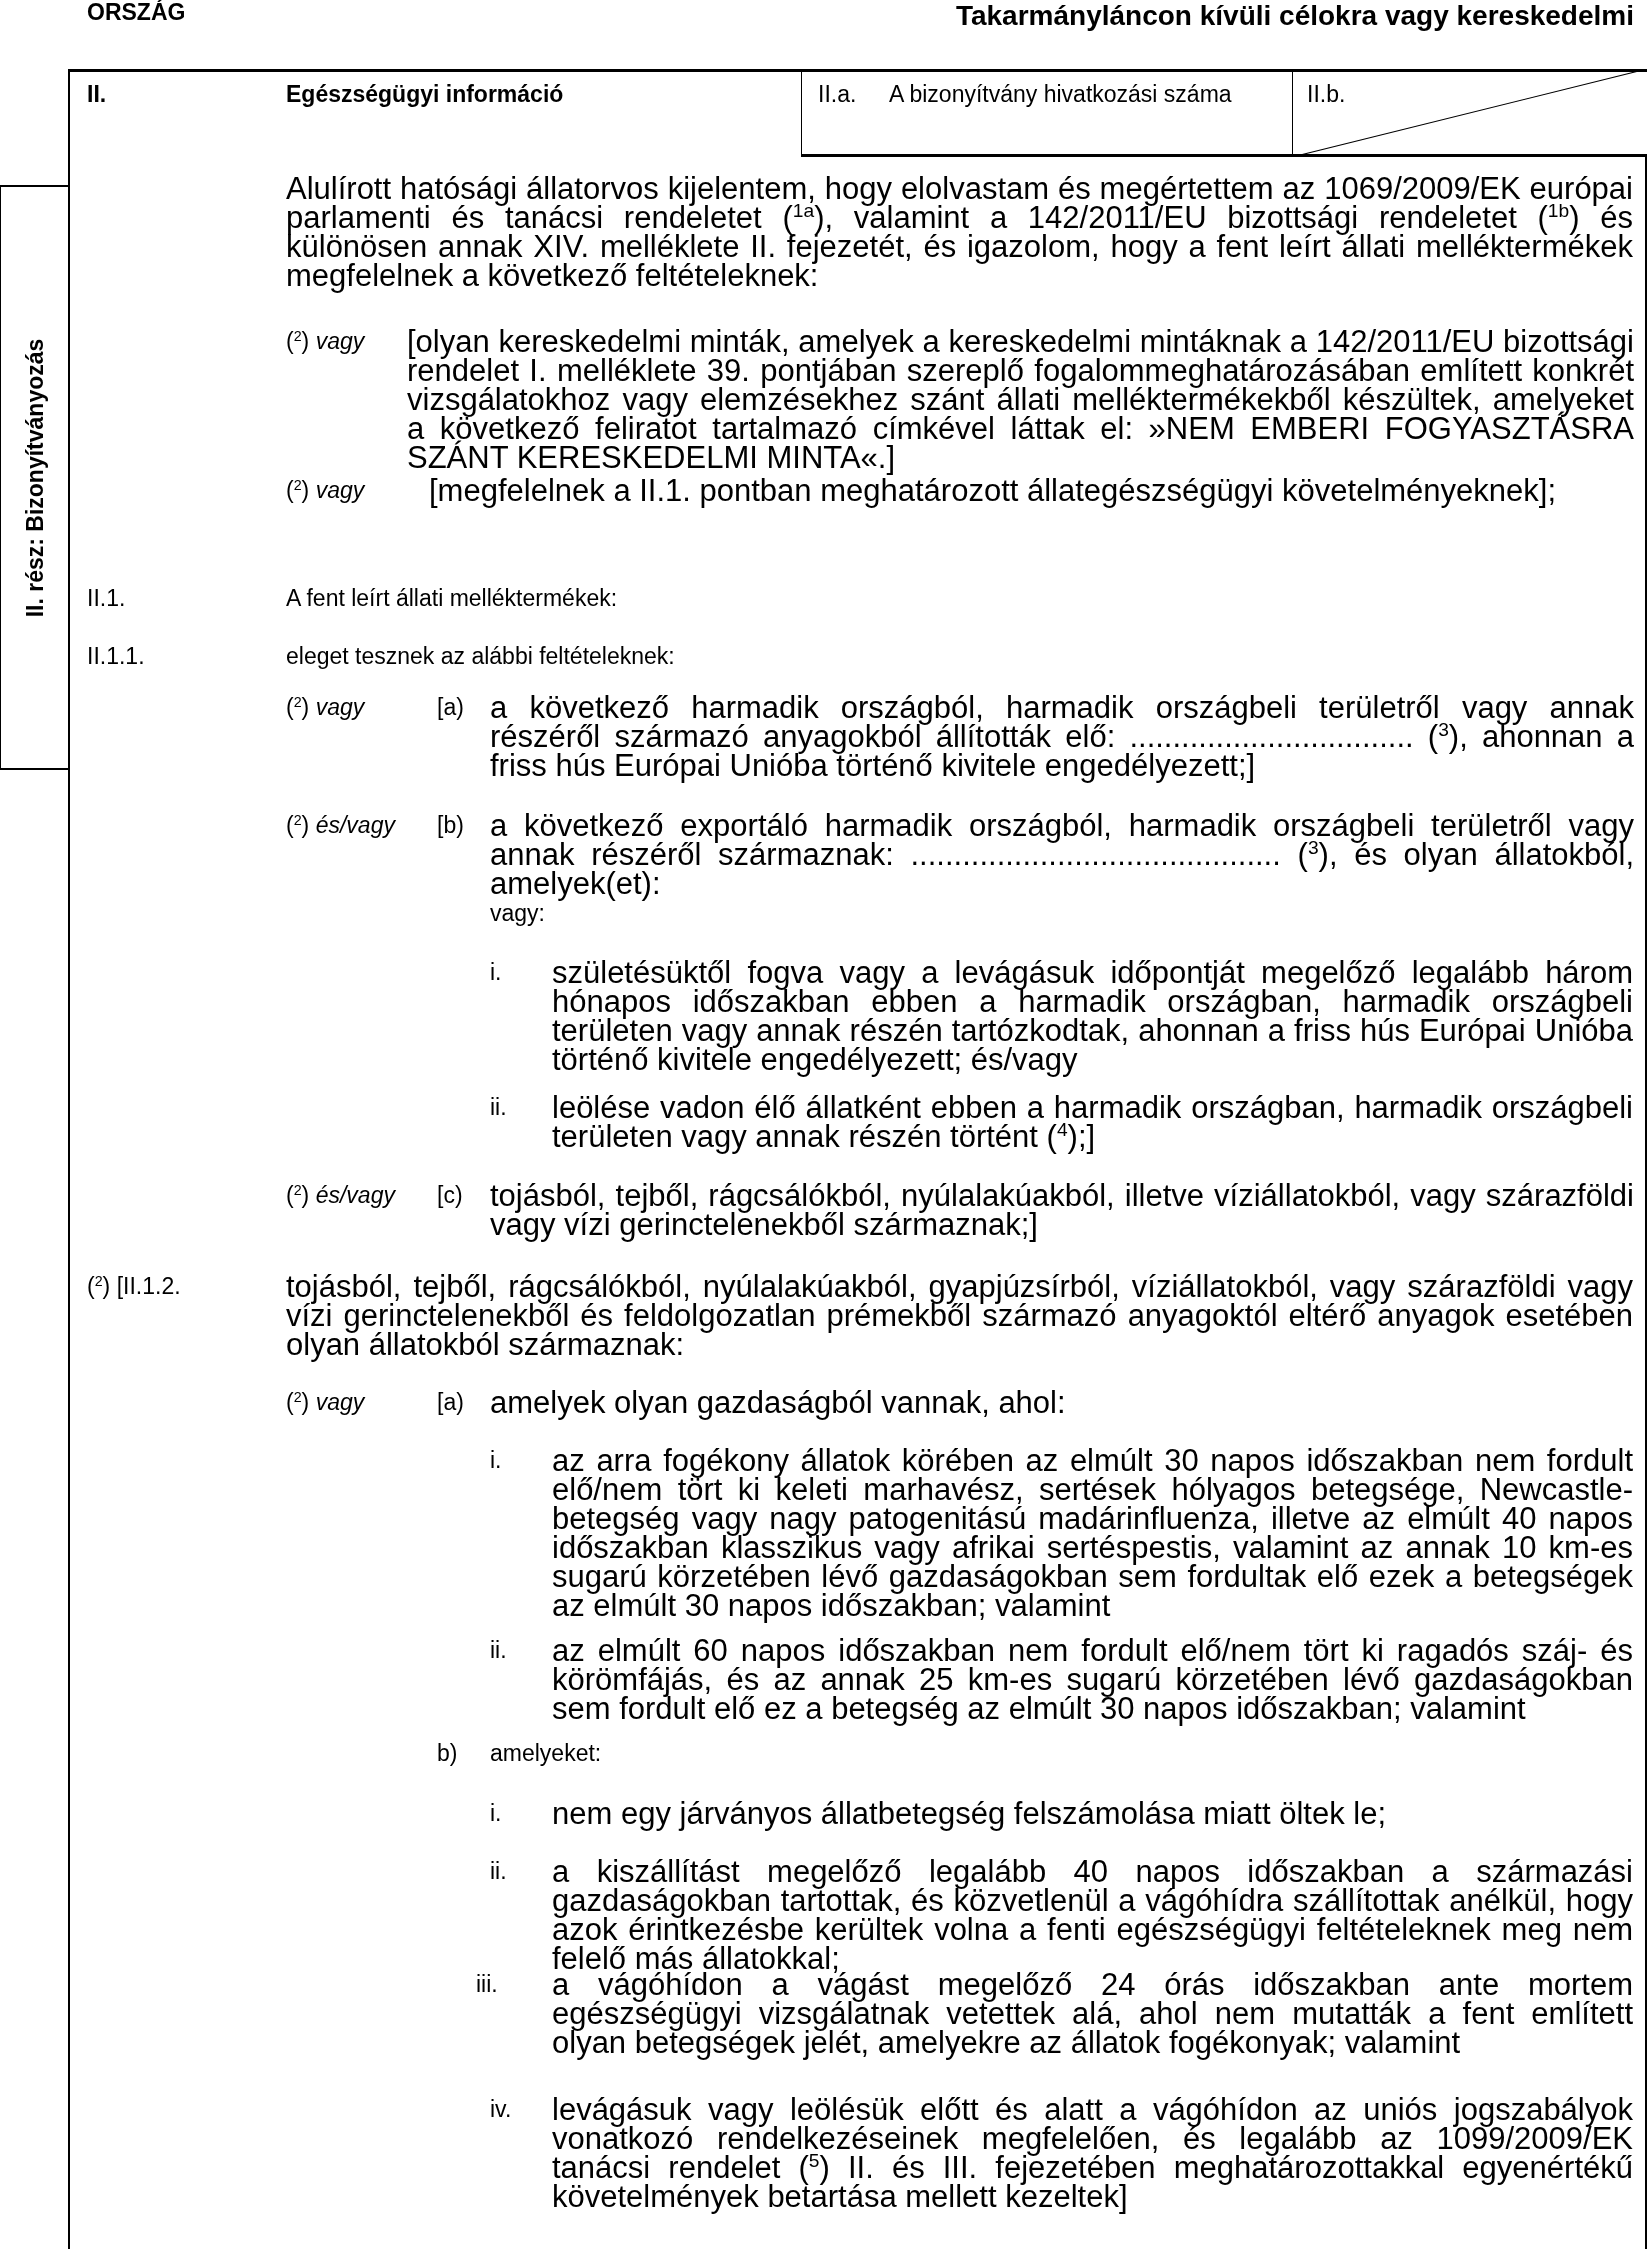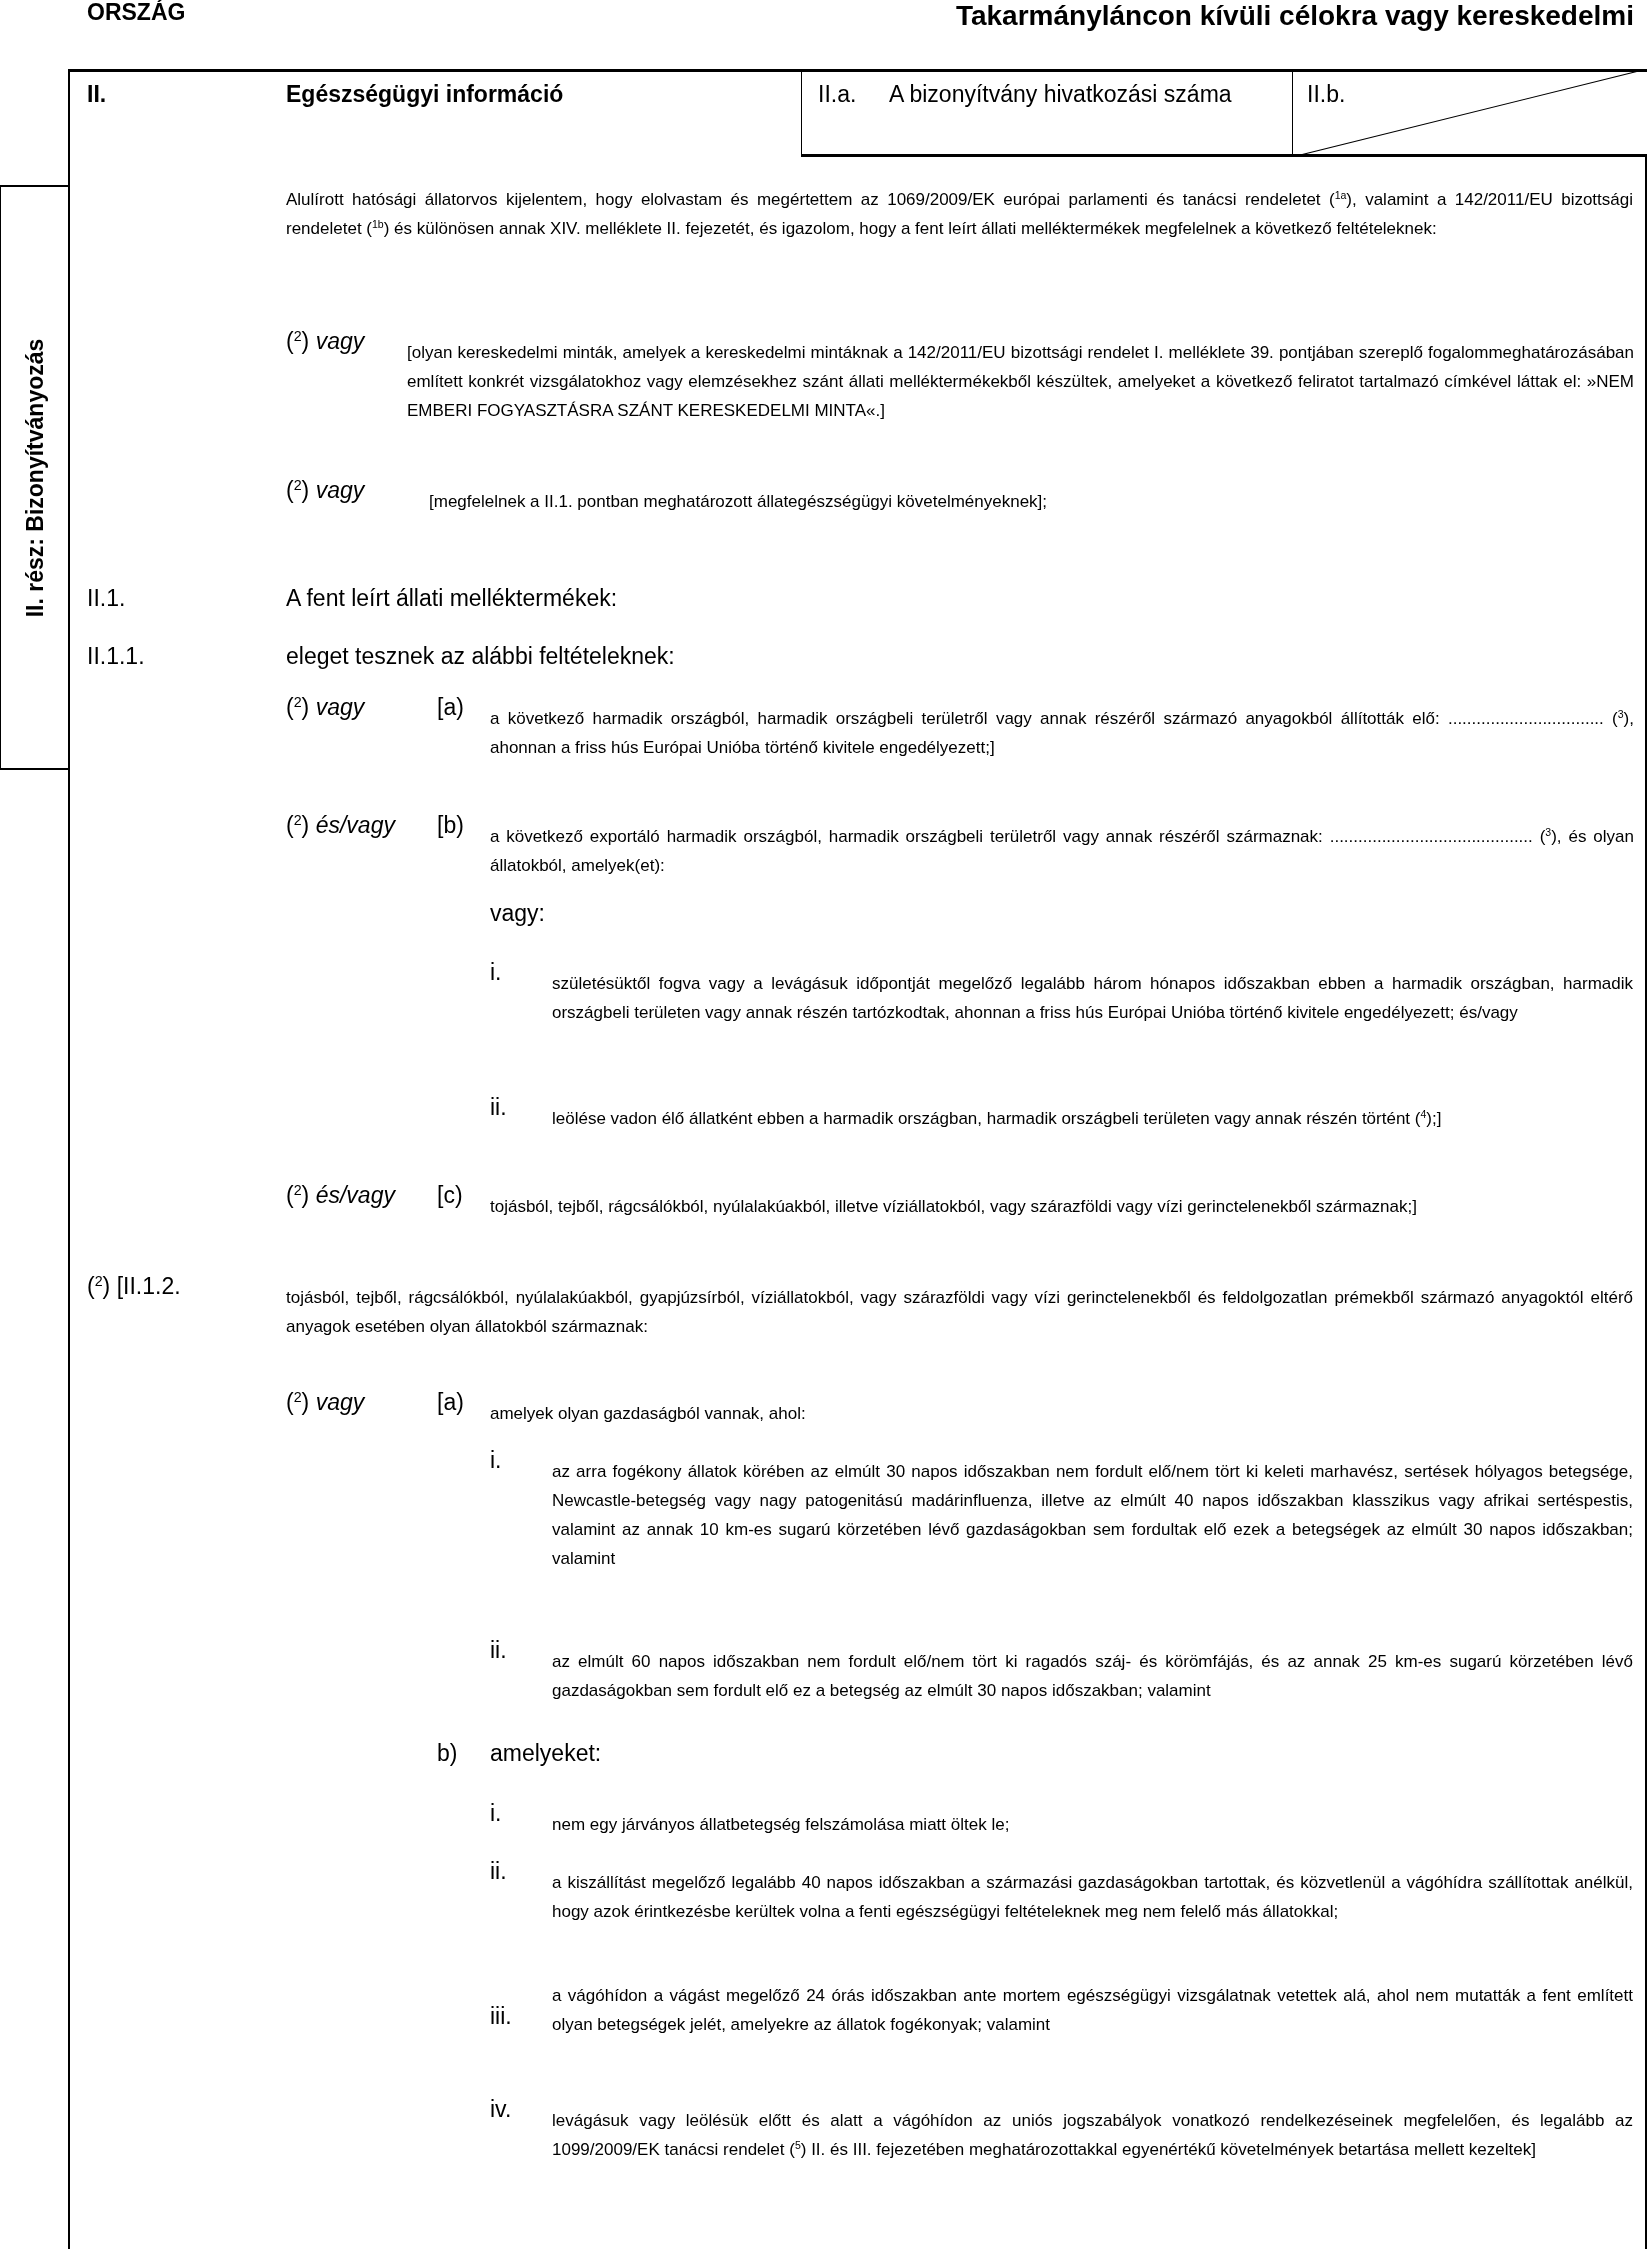--- a/index.html
+++ b/index.html
@@ -21,21 +21,21 @@
   .cell-text { font-size:23px; line-height:29px; }
   .sec-num { left:87px; top:80px; font-weight:bold; }
   .sec-title { left:286px; top:80px; font-weight:bold; }
   .iia-num { left:818px; top:80px; }
   .iia-title { left:889px; top:80px; width:372px; }
   .iib-num { left:1307px; top:80px; }
 
   .side-box { left:0px; top:185px; width:69px; height:585px; border-top:2.3px solid #000; border-bottom:2.3px solid #000; border-left:1.7px solid #000; box-sizing:border-box; }
   .side-text { position:absolute; left:50%; top:50%; transform:translate(-50%,-50%) rotate(-90deg); white-space:nowrap; font-size:23px; font-weight:bold; }
 
-  .para { font-size:17px; line-height:29px; text-align:justify; text-align-last:left;margin-top:11px; }
+  .para { font-size:31px; line-height:29px; text-align:justify; text-align-last:left; }
   .lbl { font-size:23px; line-height:29px; }
   i { font-style:italic;margin-top:35px; }
 </style>
 </head>
 <body>
 
 <div class="abs hdr-left">ORSZÁG</div>
 <div class="abs hdr-right">
   <div>Takarmányláncon kívüli célokra vagy kereskedelmi</div>
 </div>
@@ -116,20 +116,20 @@
 
 <div class="abs lbl" style="left:437px; top:1739px;">b)</div>
 <div class="abs lbl" style="left:490px; top:1739px;">amelyeket:</div>
 
 <div class="abs lbl" style="left:490px; top:1799px;">i.</div>
 <div class="abs para" style="left:552px; top:1799px; width:1081px;">nem egy járványos állatbetegség felszámolása miatt öltek le;</div>
 
 <div class="abs lbl" style="left:490px; top:1857px;">ii.</div>
 <div class="abs para" style="left:552px; top:1857px; width:1081px;">a kiszállítást megelőző legalább 40 napos időszakban a származási gazdaságokban tartottak, és közvetlenül a vágóhídra szállítottak anélkül, hogy azok érintkezésbe kerültek volna a fenti egészségügyi feltételeknek meg nem felelő más állatokkal;</div>
 
-<div class="abs lbl" style="left:490px; top:1970px;margin-top:32px;">iii.</div>
+<div class="abs lbl" style="left:476px; top:1970px;">iii.</div>
 <div class="abs para" style="left:552px; top:1970px; width:1081px;">a vágóhídon a vágást megelőző 24 órás időszakban ante mortem egészségügyi vizsgálatnak vetettek alá, ahol nem mutatták a fent említett olyan betegségek jelét, amelyekre az állatok fogékonyak; valamint</div>
 
 <div class="abs lbl" style="left:490px; top:2095px;">iv.</div>
 <div class="abs para" style="left:552px; top:2095px; width:1081px;">
   <span>levágásuk vagy leölésük előtt és alatt a vágóhídon az uniós jogszabályok vonatkozó rendelkezéseinek megfelelően, és legalább az 1099/2009/EK tanácsi rendelet (</span><sup>5</sup><span>) II. és III. fejezetében meghatározottakkal egyenértékű követelmények betartása mellett kezeltek]</span>
 </div>
 
 
 </body></html>

